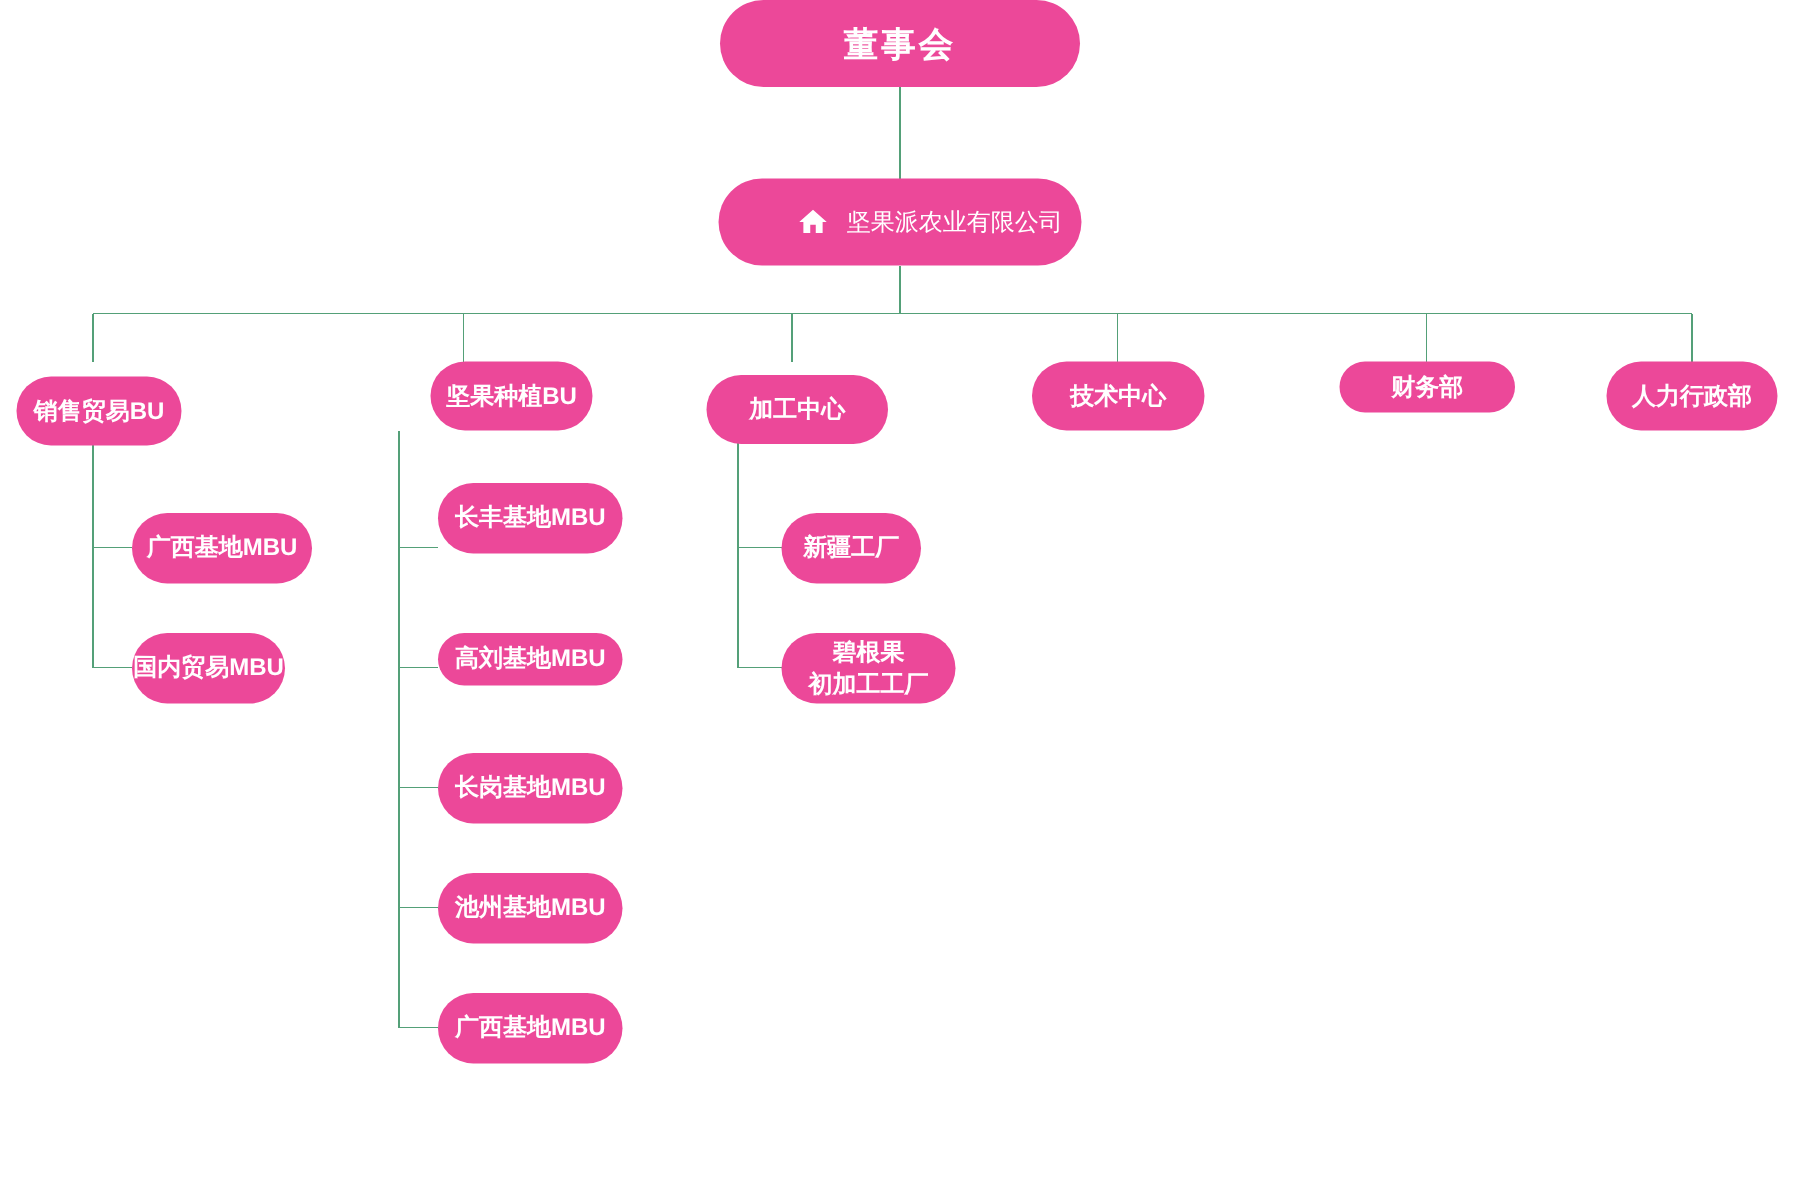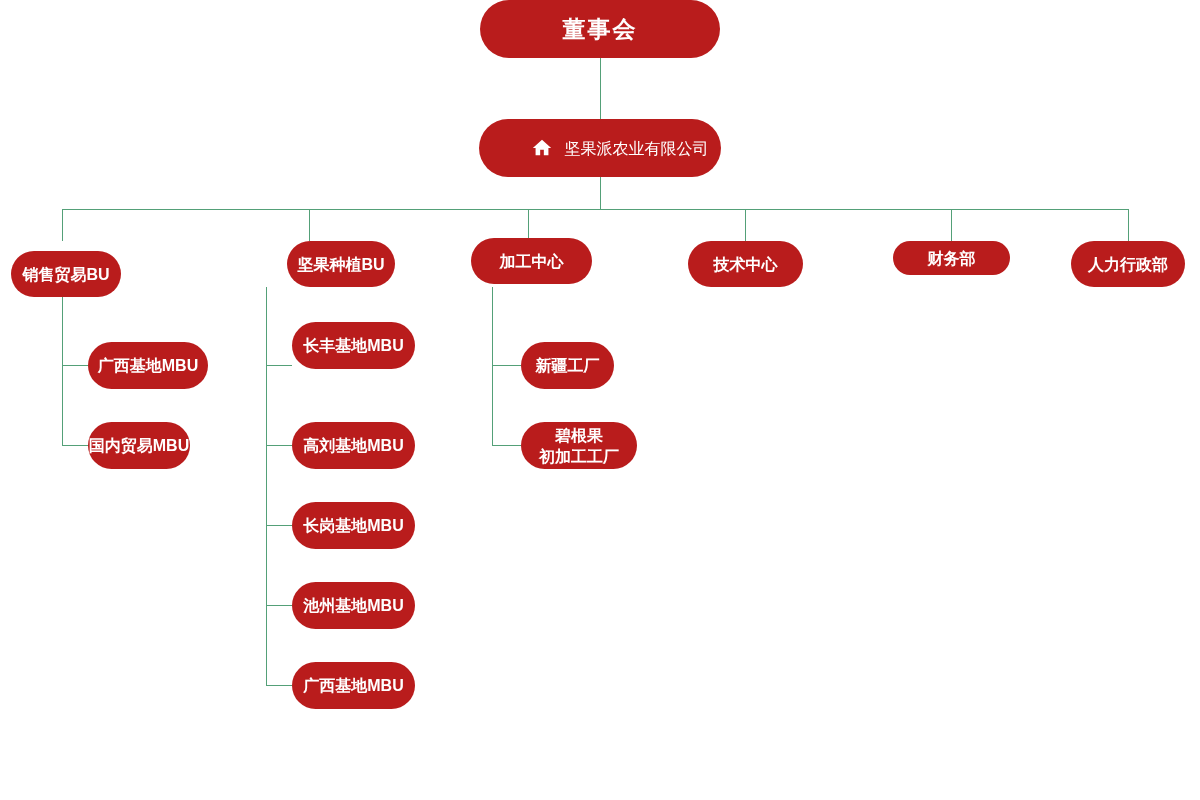--- a/index.html
+++ b/index.html
@@ -18,21 +18,21 @@
     pointer-events: none;
   }
   .connectors path {
     stroke: #54a078;
     stroke-width: 1;
     fill: none;
     shape-rendering: crispEdges;
   }
   .node {
     position: absolute;
-    background: #b91c1c;
+    background: #ec4899;
     color: #ffffff;
     display: flex;
     align-items: center;
     justify-content: center;
     text-align: center;
     font-size: 16px;
     font-weight: 700;
     line-height: 21px;
     white-space: pre-line;
     box-sizing: border-box;
@@ -96,35 +96,35 @@
     <svg class="home-icon" viewBox="0 0 24 24">
       <path fill="#ffffff" d="M12 3L2 12h3v8h5v-6h4v6h5v-8h3L12 3z"></path>
     </svg>
     <span>坚果派农业有限公司</span>
   </div>
 
   <div class="node" style="left:11px; top:251px; width:110px; height:46px;">销售贸易BU</div>
 
   <div class="node" style="left:251px; top:241px; width:108px; height:46px;margin-left:36px;">坚果种植BU</div>
 
-  <div class="node" style="left:471px; top:238px; width:121px; height:46px;">加工中心</div>
+  <div class="node" style="left:471px; top:250px; width:121px; height:46px;">加工中心</div>
 
   <div class="node" style="left:688px; top:241px; width:115px; height:46px;">技术中心</div>
 
   <div class="node" style="left:893px; top:241px; width:117px; height:34px;">财务部</div>
 
   <div class="node" style="left:1071px; top:241px; width:114px; height:46px;">人力行政部</div>
 
   <div class="node" style="left:88px; top:342px; width:120px; height:47px;">广西基地MBU</div>
 
   <div class="node" style="left:88px; top:422px; width:102px; height:47px;">国内贸易MBU</div>
 
   <div class="node" style="left:292px; top:322px; width:123px; height:47px;">长丰基地MBU</div>
 
-  <div class="node" style="left:292px; top:422px; width:123px; height:47px;">高刘基地MBU</div>
+  <div class="node" style="left:292px; top:422px; width:123px; height:35px;">高刘基地MBU</div>
 
   <div class="node" style="left:292px; top:502px; width:123px; height:47px;">长岗基地MBU</div>
 
   <div class="node" style="left:292px; top:582px; width:123px; height:47px;">池州基地MBU</div>
 
   <div class="node" style="left:292px; top:662px; width:123px; height:47px;">广西基地MBU</div>
 
   <div class="node" style="left:521px; top:342px; width:93px; height:47px;">新疆工厂</div>
 
   <div class="node" style="left:521px; top:422px; width:116px; height:47px;">碧根果

